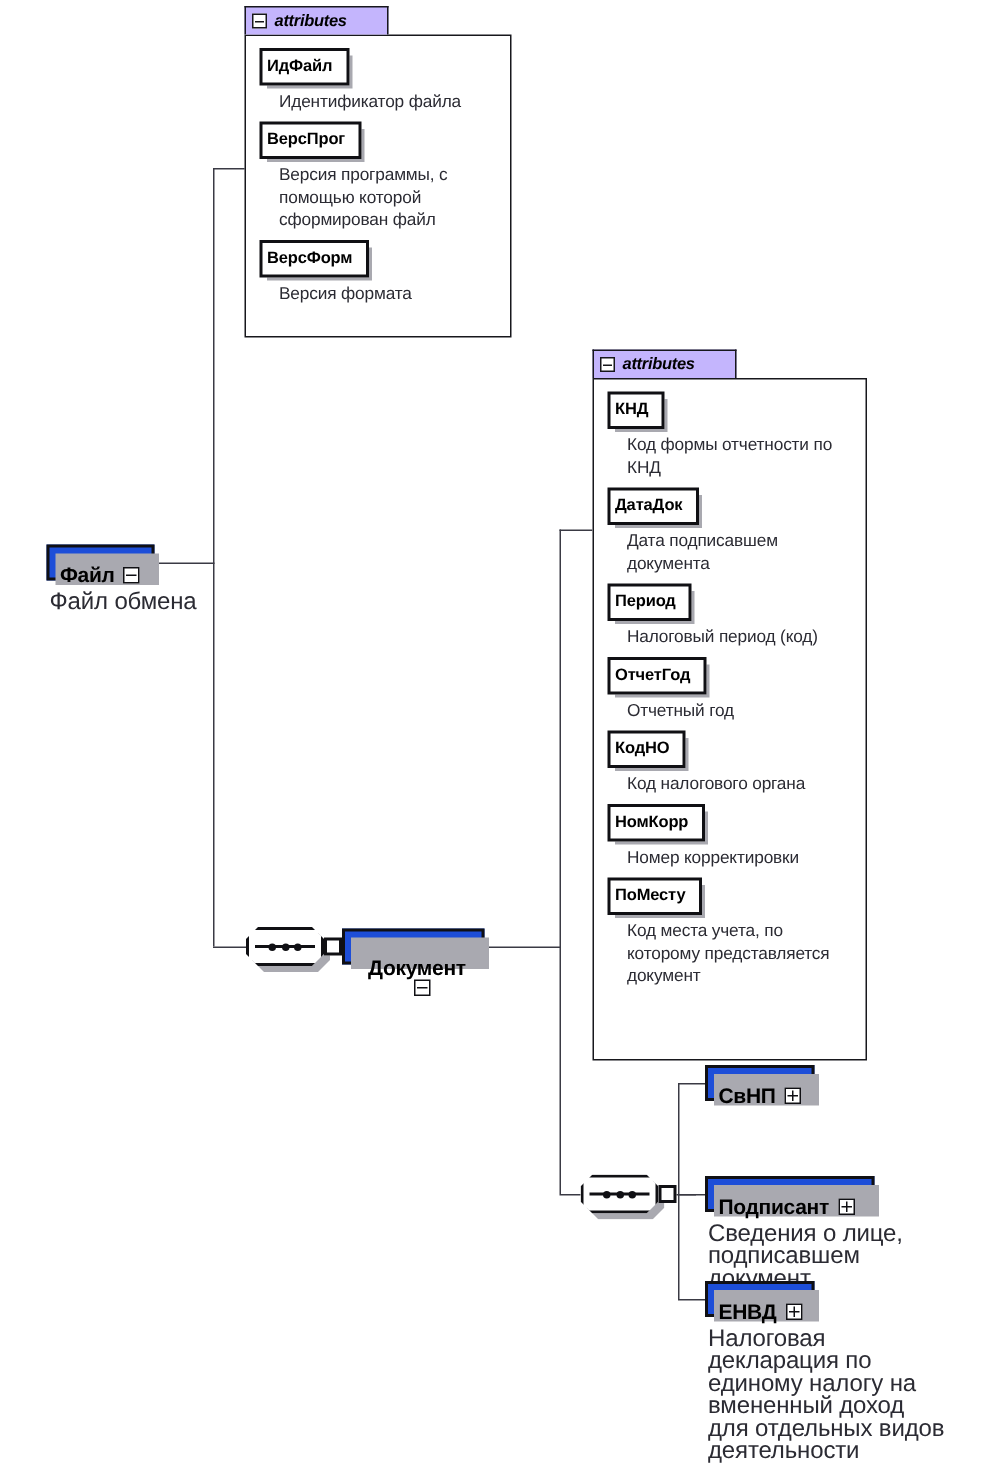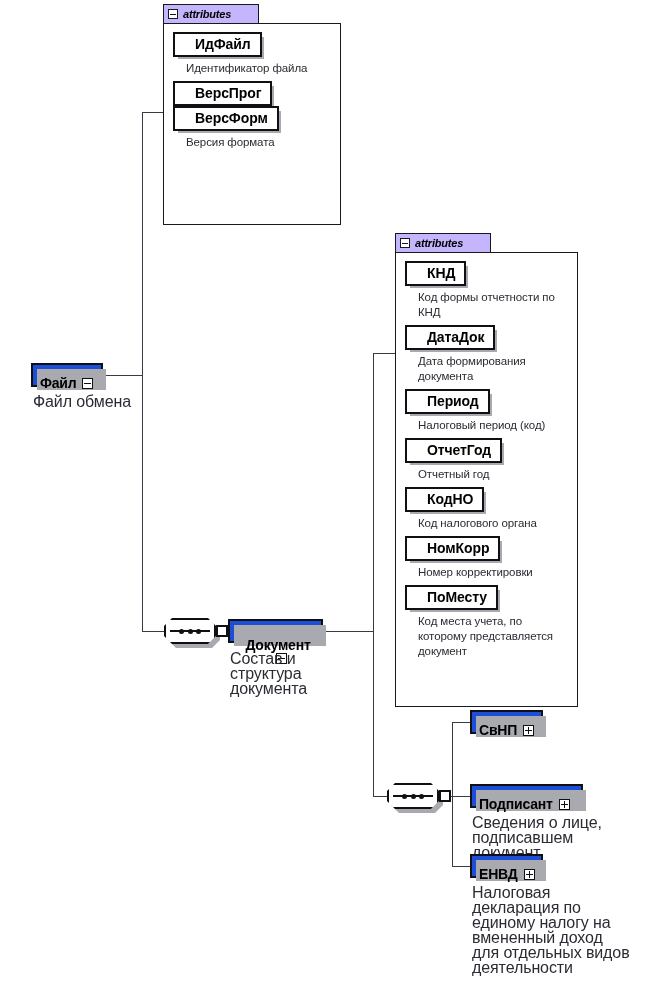--- a/index.html
+++ b/index.html
@@ -90,23 +90,23 @@
     z-index: 4;
   }
 
   
   .attr-box {
     position: relative;
     display: inline-block;
     box-sizing: border-box;
     border: 2px solid #101014;
     background: #fff;
-    padding: 2px 9px 3px 20px;
+    padding: 2px 9px 3px 3px;
     font-weight: bold;
-    font-size: 14px;
+    font-size: 11px;
     line-height: 16px;
     letter-spacing: -0.1px;
     white-space: nowrap;
     margin-left: 10px;
   }
   .attr-box::after {
     content: "";
     position: absolute;
     left: 3px;
     top: 3px;
@@ -289,20 +289,21 @@
     <div class="attrs-tab" style="left:0px; top:0px; width:96px;">
       <span class="exp"></span>
       <span class="tab-label">attributes</span>
     </div>
 
     <div class="attrs-content" style="left:0px; top:22px; width:178px;">
       <div style="height:6px;"></div>
       <div class="attr-box">ИдФайл</div>
       <div class="attr-desc">Идентификатор файла</div>
       <div class="attr-box">ВерсПрог</div>
+      <div class="attr-desc">Версия программы, с помощью которой сформирован файл</div>
       <div class="attr-box">ВерсФорм</div>
       <div class="attr-desc">Версия формата</div>
     </div>
   </div>
 
   <div class="node" style="left:31px; top:363px; width:72px;">
     <span class="node-label">Файл</span>
     <span class="expander"></span>
   </div>
   <div class="node-desc" style="left:33px; top:394px; width:150px;">Файл обмена</div>
@@ -316,35 +317,34 @@
         <i></i>
         <i></i>
     </div>
     <div class="seq-exp"></div>
   </div>
 
   <div class="node" style="left:228px; top:619px; width:95px;flex-direction:column;">
     <span class="node-label">Документ</span>
     <span class="expander"></span>
   </div>
-  <div class="node-desc" style="left:230px; top:651px; width:115px;">Состав и структура документа</div>
 
   <div class="attrs-panel" style="left:395px; top:233px; width:184px; height:475px;">
     <div class="attrs-body" style="left:0px; top:19px; width:183px; height:455px;"></div>
     <div class="attrs-tab" style="left:0px; top:0px; width:96px;">
       <span class="exp"></span>
       <span class="tab-label">attributes</span>
     </div>
 
     <div class="attrs-content" style="left:0px; top:22px; width:179px;">
       <div style="height:6px;"></div>
       <div class="attr-box">КНД</div>
       <div class="attr-desc">Код формы отчетности по КНД</div>
       <div class="attr-box">ДатаДок</div>
-      <div class="attr-desc">Дата формирования документа</div>
+      <div class="attr-desc">Дата подписавшем документа</div>
       <div class="attr-box">Период</div>
       <div class="attr-desc">Налоговый период (код)</div>
       <div class="attr-box">ОтчетГод</div>
       <div class="attr-desc">Отчетный год</div>
       <div class="attr-box">КодНО</div>
       <div class="attr-desc">Код налогового органа</div>
       <div class="attr-box">НомКорр</div>
       <div class="attr-desc">Номер корректировки</div>
       <div class="attr-box">ПоМесту</div>
       <div class="attr-desc" style="max-width:140px;">Код места учета, по которому представляется документ</div>

